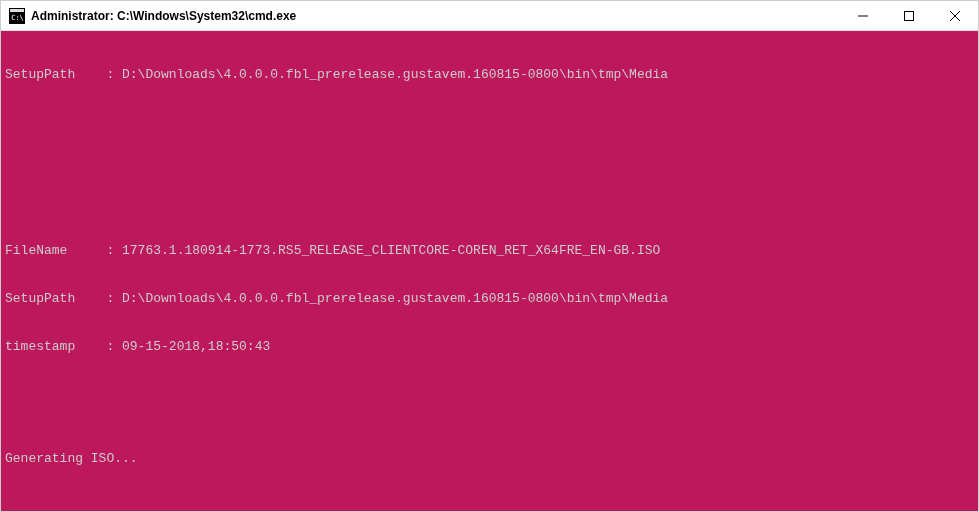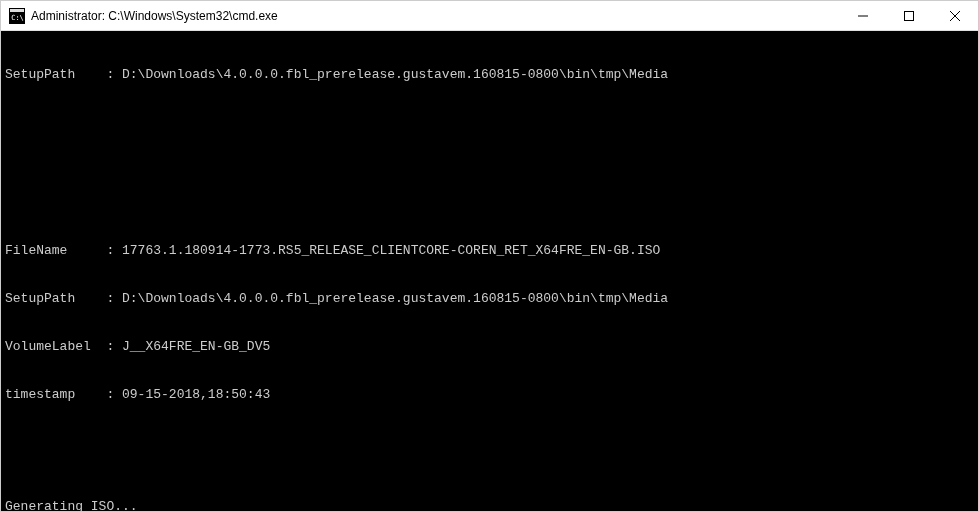--- a/index.html
+++ b/index.html
@@ -24,34 +24,35 @@
       margin: 0 6px 0 8px;
       display: inline-flex;
       align-items: center;
       justify-content: center;
     }
     .titlebar-icon svg { width: 16px; height: 16px; }
     .titlebar-text {
       font-size: 12px;
       color: #000;
       flex: 1;
+      font-weight: bold;
     }
     .win-controls { display: flex; }
     .win-btn {
       width: 46px;
       height: 30px;
       display: flex;
       align-items: center;
       justify-content: center;
       font-size: 10px;
       color: #000;
     }
     .win-btn svg { width: 10px; height: 10px; stroke: #000; stroke-width: 1; fill: none; }
     .terminal {
-      background: #000000;
+      background: #be185d;
       color: #ccc;
       font-family: Consolas, "Courier New", monospace;
       font-size: 13px;
       line-height: 16px;
       padding: 4px 4px;
       height: calc(100% - 30px);
       white-space: pre;
       overflow: hidden;
     }
     .terminal-line { white-space: pre; }
@@ -89,21 +90,20 @@
 </div>
 
 <div class="terminal">
   <div class="terminal-line">SetupPath    : D:\Downloads\4.0.0.0.fbl_prerelease.gustavem.160815-0800\bin\tmp\Media</div>
   <div class="terminal-line"></div>
   <div class="terminal-line"></div>
   <div class="terminal-line"></div>
   <div class="terminal-line"></div>
   <div class="terminal-line">FileName     : 17763.1.180914-1773.RS5_RELEASE_CLIENTCORE-COREN_RET_X64FRE_EN-GB.ISO</div>
   <div class="terminal-line">SetupPath    : D:\Downloads\4.0.0.0.fbl_prerelease.gustavem.160815-0800\bin\tmp\Media</div>
-  <div class="terminal-line">VolumeLabel  : J__X64FRE_EN-GB_DV5</div>
   <div class="terminal-line">timestamp    : 09-15-2018,18:50:43</div>
   <div class="terminal-line"></div>
   <div class="terminal-line"></div>
   <div class="terminal-line">Generating ISO...</div>
   <div class="terminal-line"></div>
   
   
   
   <div class="terminal-line"></div>
   <div class="terminal-line"></div>

